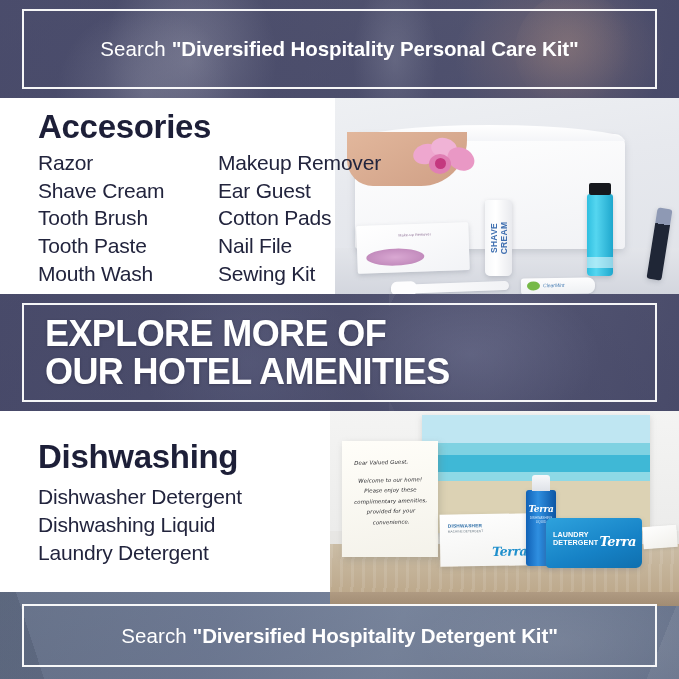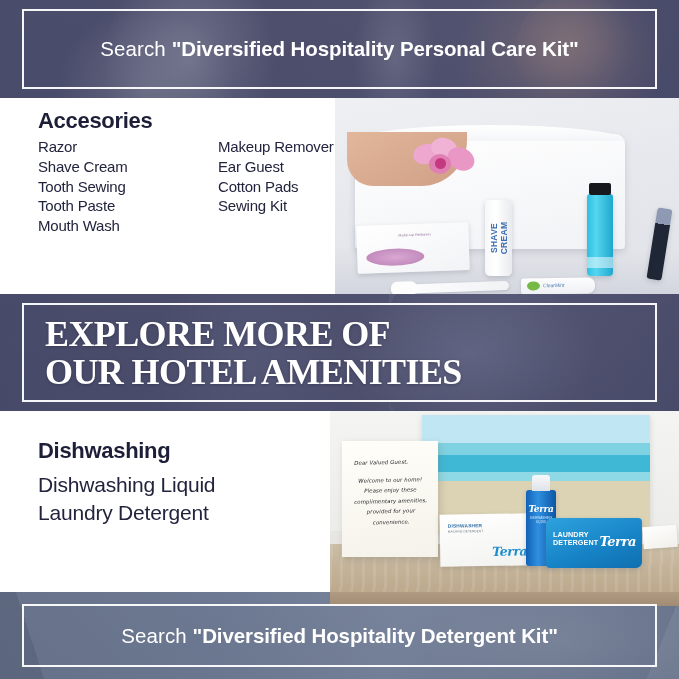--- a/index.html
+++ b/index.html
@@ -53,29 +53,29 @@
     border-radius:50% 50% 0 0;
     background:radial-gradient(ellipse at 50% 80%, rgba(226,228,234,.34), rgba(226,228,234,0) 70%);
   }
 
   
   #accessories-section { position:absolute; left:0; top:98px; width:679px; height:196px; background:#fff; }
   #accessories-photo {
     position:absolute; right:0; top:0; width:344px; height:196px; overflow:hidden;
   }
   #accessories-section .list-wrap { position:absolute; left:0; top:0; padding:10px 0 0 38px; }
-  .sec-title { font-size:22px; font-weight:800; color:#1d1f38; letter-spacing:-.3px; }
+  .sec-title { font-size:33px; font-weight:800; color:#1d1f38; letter-spacing:-.3px; }
   #accessories-section .sec-title { margin-bottom:3px; }
   .cols { display:flex; }
   .col { display:flex; flex-direction:column; }
-  .col .item { font-size:15px; font-weight:400; color:#22243d; line-height:1.32; letter-spacing:-.2px; white-space:nowrap; }
+  .col .item { font-size:21px; font-weight:400; color:#22243d; line-height:1.32; letter-spacing:-.2px; white-space:nowrap; }
   #accessories-section .col:first-child { width:180px; }
 
   
-  #middle-banner { top:294px; height:117px;font-family:Liberation Serif, serif; }
+  #middle-banner { top:294px; height:117px; }
   #middle-banner .bg {
     background:
       radial-gradient(ellipse 180px 110px at 470px 60px, rgba(150,155,185,.40), rgba(150,155,185,0) 72%),
       radial-gradient(ellipse 140px 130px at 250px 70px, rgba(120,126,160,.35), rgba(120,126,160,0) 75%),
       linear-gradient(105deg, #4a4c6b 0%, #4f516e 40%, #585a76 72%, #4c4e6c 100%);
   }
   #middle-banner .robe {
     position:absolute; right:40px; top:0; width:250px; height:117px;
     background:
       linear-gradient(118deg, rgba(255,255,255,.065) 0 6px, rgba(0,0,0,0) 6px 14px),
@@ -323,28 +323,29 @@
         <div class="w">ClearMint</div>
       </div>
     </div>
 
     <div class="list-wrap">
       <div class="sec-title">Accesories</div>
       <div class="cols">
         <div class="col">
           <div class="item">Razor</div>
           <div class="item">Shave Cream</div>
-          <div class="item">Tooth Sewing</div>
+          <div class="item">Tooth Brush</div>
           <div class="item">Tooth Paste</div>
           <div class="item">Mouth Wash</div>
         </div>
         <div class="col">
           <div class="item">Makeup Remover</div>
           <div class="item">Ear Guest</div>
           <div class="item">Cotton Pads</div>
+          <div class="item">Nail File</div>
           <div class="item">Sewing Kit</div>
         </div>
       </div>
     </div>
   </div>
 
   <div class="banner" id="middle-banner">
     <div class="bg"></div>
     <div class="robe"></div>
     <div class="veil"></div>
@@ -380,20 +381,21 @@
       </div>
       <div class="dp-pouch">
         <div class="hd">LAUNDRY<br>DETERGENT</div>
         <div class="lg">Terra</div>
       </div>
       <div class="dp-paper"></div>
     </div>
 
     <div class="list-wrap">
       <div class="sec-title">Dishwashing</div>
+      <div class="item">Dishwasher Detergent</div>
       <div class="item">Dishwashing Liquid</div>
       <div class="item">Laundry Detergent</div>
     </div>
   </div>
 
   <div class="banner search-banner" id="bottom-banner">
     <div class="bgfix"></div>
     <div class="beams"></div>
     <div class="wood"></div>
     <div class="veil"></div>

